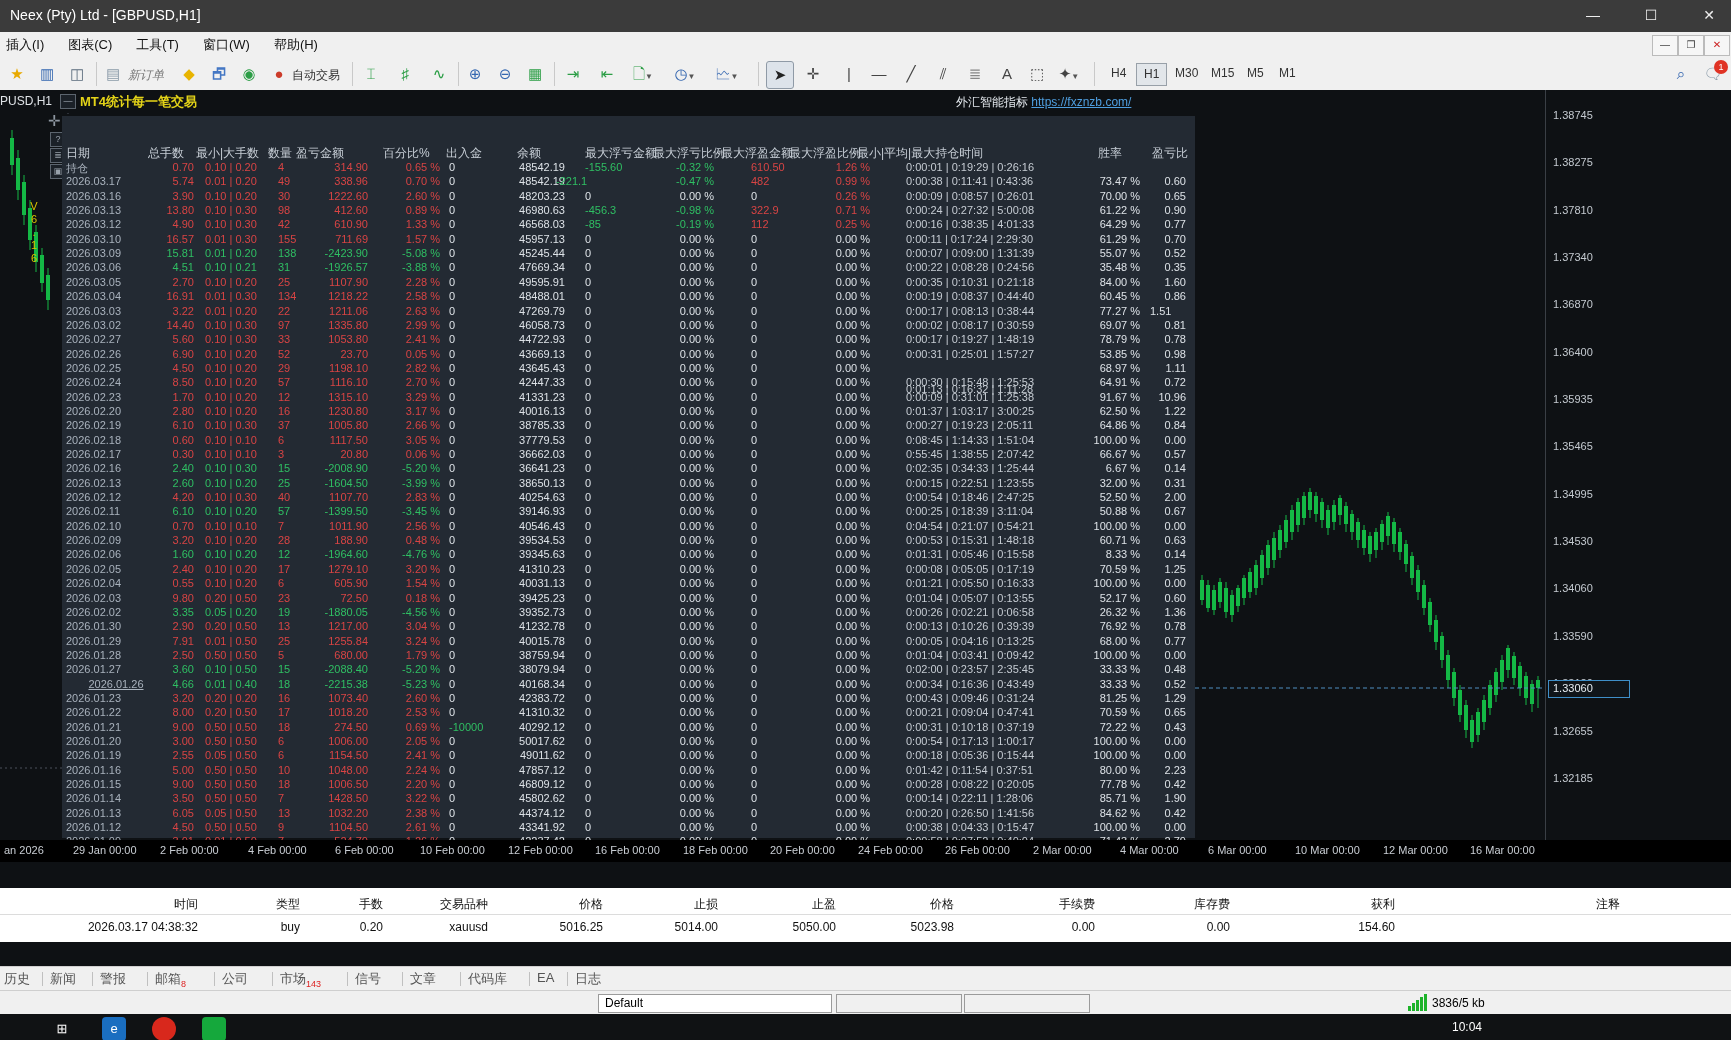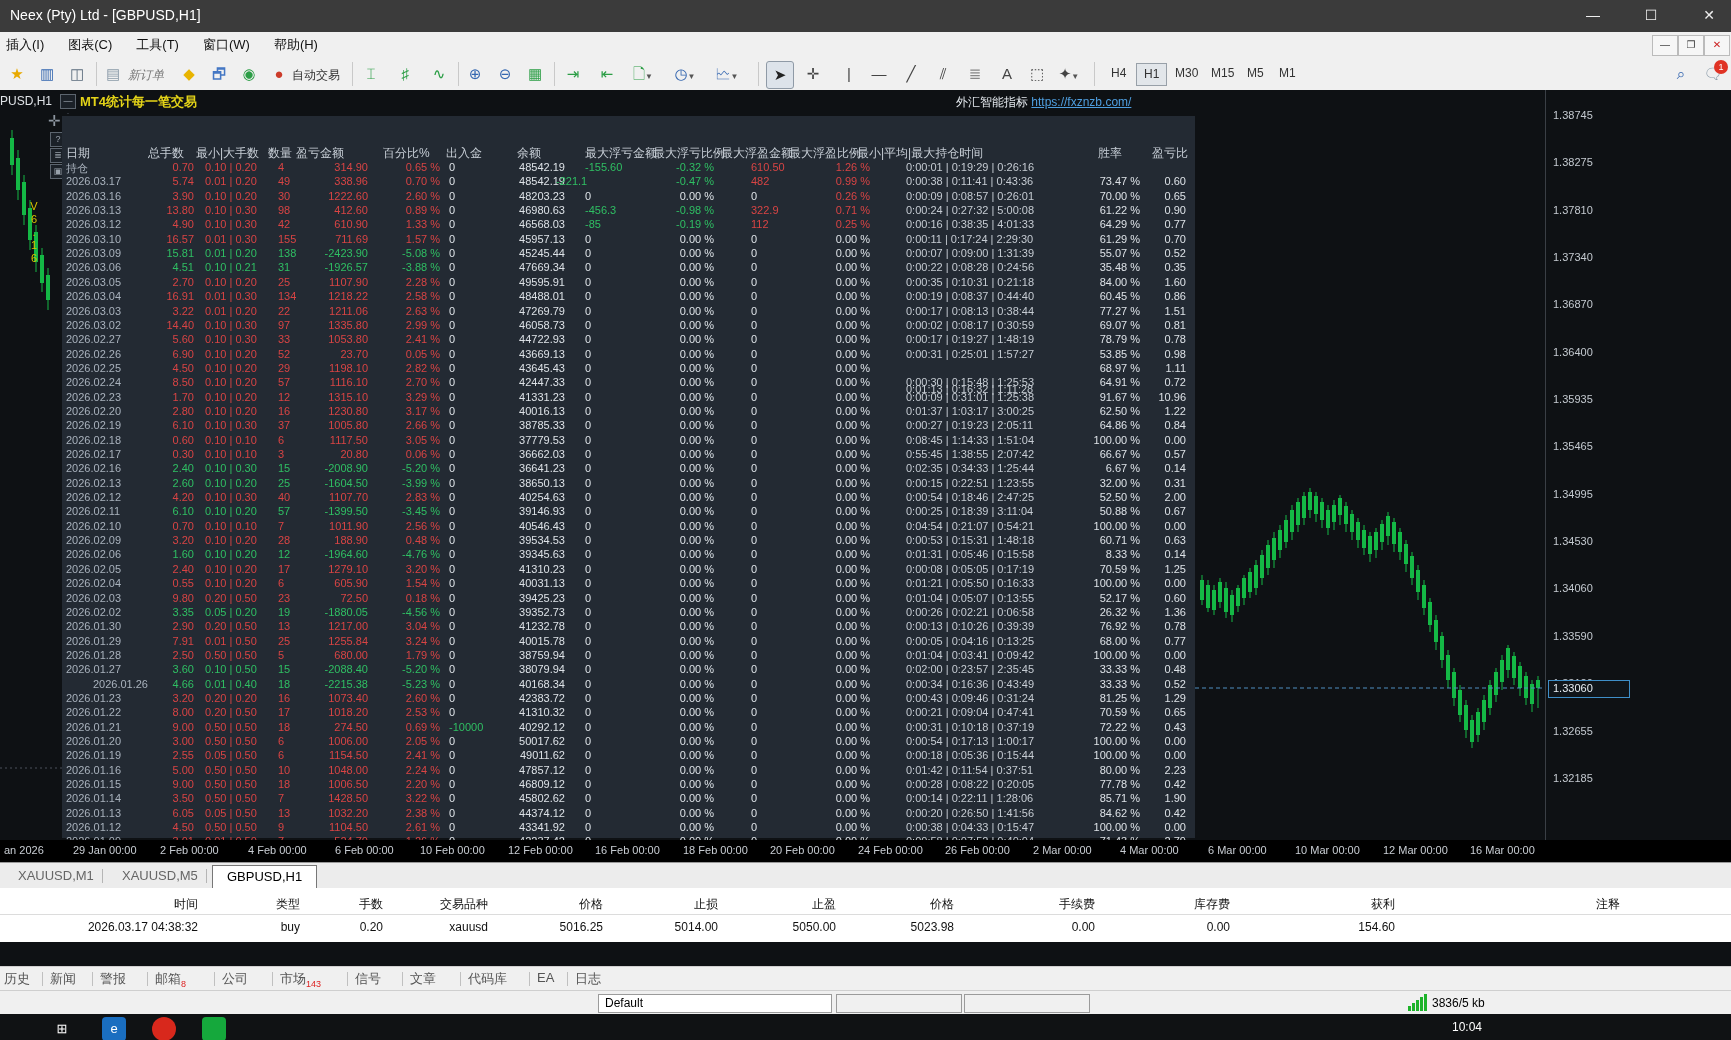--- a/index.html
+++ b/index.html
@@ -458,21 +458,21 @@
       <div class="cell" style="left: 302px; top: 304.5px; width: 66px; text-align: right; color: rgb(216, 68, 68);">1211.06</div>
       <div class="cell" style="left: 388px; top: 304.5px; width: 52px; text-align: right; color: rgb(216, 68, 68);">2.63 %</div>
       <div class="cell" style="left: 449px; top: 304.5px; width: 50px; text-align: left; color: rgb(221, 226, 231);">0</div>
       <div class="cell" style="left: 505px; top: 304.5px; width: 60px; text-align: right; color: rgb(221, 226, 231);">47269.79</div>
       <div class="cell" style="left: 585px; top: 304.5px; width: 58px; text-align: left; color: rgb(221, 226, 231);">0</div>
       <div class="cell" style="left: 664px; top: 304.5px; width: 50px; text-align: right; color: rgb(221, 226, 231);">0.00 %</div>
       <div class="cell" style="left: 751px; top: 304.5px; width: 56px; text-align: left; color: rgb(221, 226, 231);">0</div>
       <div class="cell" style="left: 820px; top: 304.5px; width: 50px; text-align: right; color: rgb(221, 226, 231);">0.00 %</div>
       <div class="cell" style="left: 906px; top: 304.5px; width: 170px; text-align: left; color: rgb(198, 204, 211);">0:00:17 | 0:08:13 | 0:38:44</div>
       <div class="cell" style="left: 1085px; top: 304.5px; width: 55px; text-align: right; color: rgb(221, 226, 231);">77.27 %</div>
-      <div class="cell" style="left: 1150px; top: 304.5px; width: 36px; text-align: right; color: rgb(221, 226, 231);">1.51</div>
+      <div class="cell" style="left: 1150px; top: 304.5px; width: 36px; color: rgb(221, 226, 231);">1.51</div>
       <div class="cell" style="left: 66px; top: 318.85px; width: 90px; text-align: left; color: rgb(169, 178, 189);">2026.03.02</div>
       <div class="cell" style="left: 148px; top: 318.85px; width: 46px; text-align: right; color: rgb(216, 68, 68);">14.40</div>
       <div class="cell" style="left: 205px; top: 318.85px; width: 70px; text-align: left; color: rgb(216, 68, 68);">0.10 | 0.30</div>
       <div class="cell" style="left: 278px; top: 318.85px; width: 30px; text-align: left; color: rgb(216, 68, 68);">97</div>
       <div class="cell" style="left: 302px; top: 318.85px; width: 66px; text-align: right; color: rgb(216, 68, 68);">1335.80</div>
       <div class="cell" style="left: 388px; top: 318.85px; width: 52px; text-align: right; color: rgb(216, 68, 68);">2.99 %</div>
       <div class="cell" style="left: 449px; top: 318.85px; width: 50px; text-align: left; color: rgb(221, 226, 231);">0</div>
       <div class="cell" style="left: 505px; top: 318.85px; width: 60px; text-align: right; color: rgb(221, 226, 231);">46058.73</div>
       <div class="cell" style="left: 585px; top: 318.85px; width: 58px; text-align: left; color: rgb(221, 226, 231);">0</div>
       <div class="cell" style="left: 664px; top: 318.85px; width: 50px; text-align: right; color: rgb(221, 226, 231);">0.00 %</div>
@@ -834,21 +834,21 @@
       <div class="cell" style="left: 388px; top: 663.25px; width: 52px; text-align: right; color: rgb(47, 191, 99);">-5.20 %</div>
       <div class="cell" style="left: 449px; top: 663.25px; width: 50px; text-align: left; color: rgb(221, 226, 231);">0</div>
       <div class="cell" style="left: 505px; top: 663.25px; width: 60px; text-align: right; color: rgb(221, 226, 231);">38079.94</div>
       <div class="cell" style="left: 585px; top: 663.25px; width: 58px; text-align: left; color: rgb(221, 226, 231);">0</div>
       <div class="cell" style="left: 664px; top: 663.25px; width: 50px; text-align: right; color: rgb(221, 226, 231);">0.00 %</div>
       <div class="cell" style="left: 751px; top: 663.25px; width: 56px; text-align: left; color: rgb(221, 226, 231);">0</div>
       <div class="cell" style="left: 820px; top: 663.25px; width: 50px; text-align: right; color: rgb(221, 226, 231);">0.00 %</div>
       <div class="cell" style="left: 906px; top: 663.25px; width: 170px; text-align: left; color: rgb(198, 204, 211);">0:02:00 | 0:23:57 | 2:35:45</div>
       <div class="cell" style="left: 1085px; top: 663.25px; width: 55px; text-align: right; color: rgb(221, 226, 231);">33.33 %</div>
       <div class="cell" style="left: 1150px; top: 663.25px; width: 36px; text-align: right; color: rgb(221, 226, 231);">0.48</div>
-      <div class="cell" style="left: 58px; top: 677.6px; width: 90px; text-align: right; color: rgb(169, 178, 189);">2026.01.26</div>
+      <div class="cell" style="left: 71px; top: 677.6px; width: 90px; text-align: center; color: rgb(169, 178, 189); text-decoration: underline;">2026.01.26</div>
       <div class="cell" style="left: 148px; top: 677.6px; width: 46px; text-align: right; color: rgb(47, 191, 99);">4.66</div>
       <div class="cell" style="left: 205px; top: 677.6px; width: 70px; text-align: left; color: rgb(47, 191, 99);">0.01 | 0.40</div>
       <div class="cell" style="left: 278px; top: 677.6px; width: 30px; text-align: left; color: rgb(47, 191, 99);">18</div>
       <div class="cell" style="left: 302px; top: 677.6px; width: 66px; text-align: right; color: rgb(47, 191, 99);">-2215.38</div>
       <div class="cell" style="left: 388px; top: 677.6px; width: 52px; text-align: right; color: rgb(47, 191, 99);">-5.23 %</div>
       <div class="cell" style="left: 449px; top: 677.6px; width: 50px; text-align: left; color: rgb(221, 226, 231);">0</div>
       <div class="cell" style="left: 505px; top: 677.6px; width: 60px; text-align: right; color: rgb(221, 226, 231);">40168.34</div>
       <div class="cell" style="left: 585px; top: 677.6px; width: 58px; text-align: left; color: rgb(221, 226, 231);">0</div>
       <div class="cell" style="left: 664px; top: 677.6px; width: 50px; text-align: right; color: rgb(221, 226, 231);">0.00 %</div>
       <div class="cell" style="left: 751px; top: 677.6px; width: 56px; text-align: left; color: rgb(221, 226, 231);">0</div>
@@ -1060,27 +1060,20 @@
         <div class="ttick" style="left: 945px;">26 Feb 00:00</div>
         <div class="ttick" style="left: 1033px;">2 Mar 00:00</div>
         <div class="ttick" style="left: 1120px;">4 Mar 00:00</div>
         <div class="ttick" style="left: 1208px;">6 Mar 00:00</div>
         <div class="ttick" style="left: 1295px;">10 Mar 00:00</div>
         <div class="ttick" style="left: 1383px;">12 Mar 00:00</div>
         <div class="ttick" style="left: 1470px;">16 Mar 00:00</div>
       </div>
     </div>
 
-  <div id="mtabs" class="abs">
-      <div class="mtab" style="left: 4px;">XAUUSD,M1</div>
-      <div class="mtsep" style="left: 102px;"></div>
-      <div class="mtab" style="left: 108px;">XAUUSD,M5</div>
-      <div class="mtsep" style="left: 206px;"></div>
-      <div class="mtab active" style="left: 212px;">GBPUSD,H1</div>
-    </div>
 
   <div id="orders" class="abs">
       <div class="ohdr" style="left: 68px; width: 130px; text-align: right;">时间</div>
       <div class="ohdr" style="left: 170px; width: 130px; text-align: right;">类型</div>
       <div class="ohdr" style="left: 253px; width: 130px; text-align: right;">手数</div>
       <div class="ohdr" style="left: 358px; width: 130px; text-align: right;">交易品种</div>
       <div class="ohdr" style="left: 473px; width: 130px; text-align: right;">价格</div>
       <div class="ohdr" style="left: 588px; width: 130px; text-align: right;">止损</div>
       <div class="ohdr" style="left: 706px; width: 130px; text-align: right;">止盈</div>
       <div class="ohdr" style="left: 824px; width: 130px; text-align: right;">价格</div>

